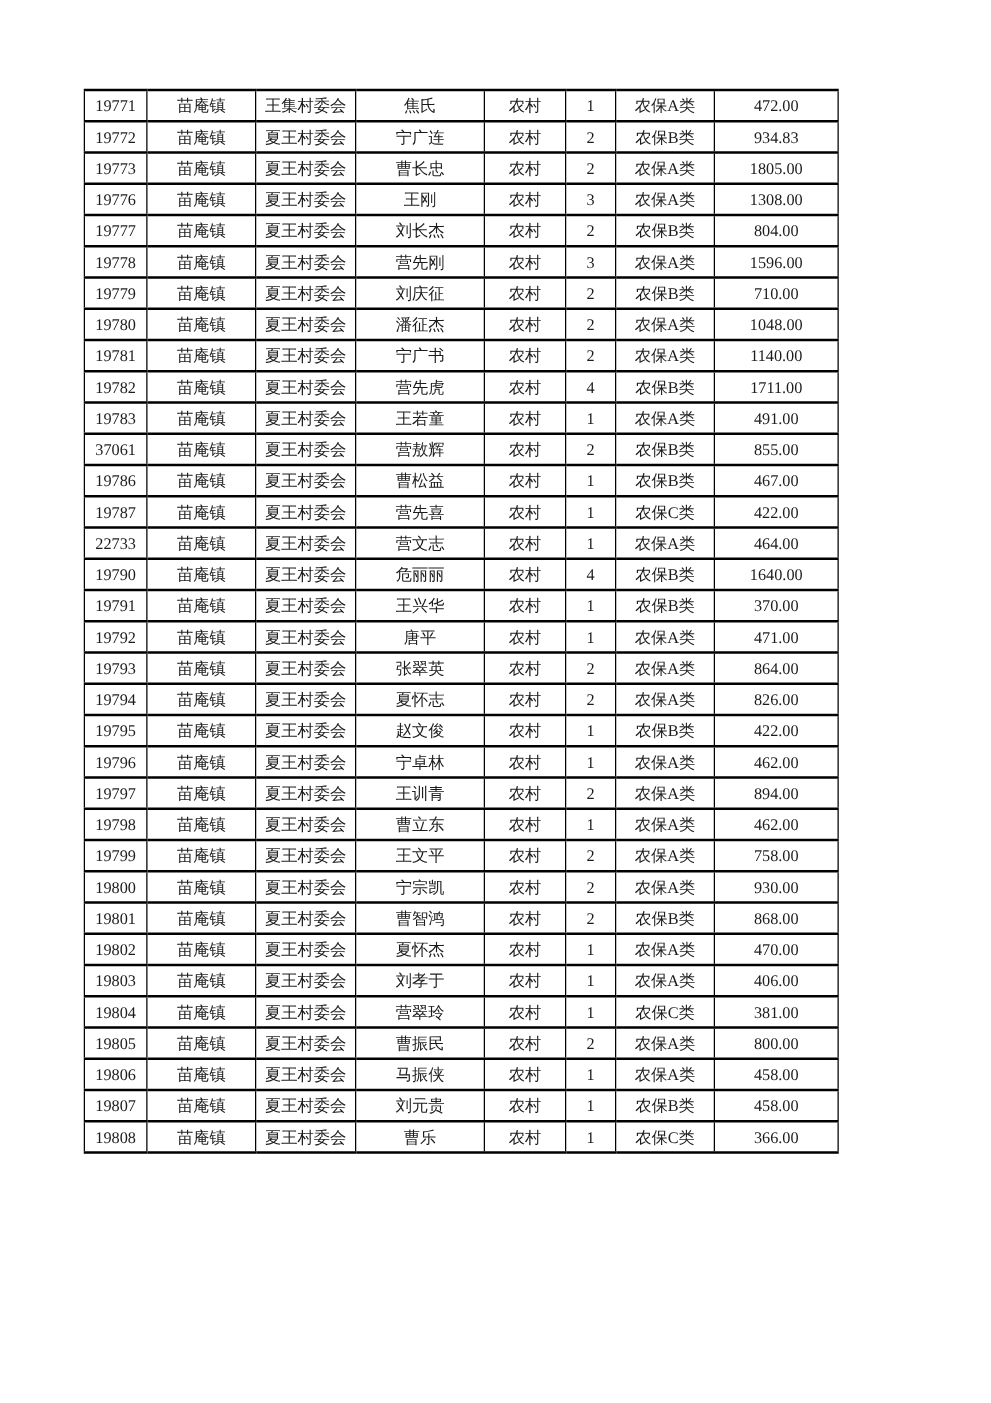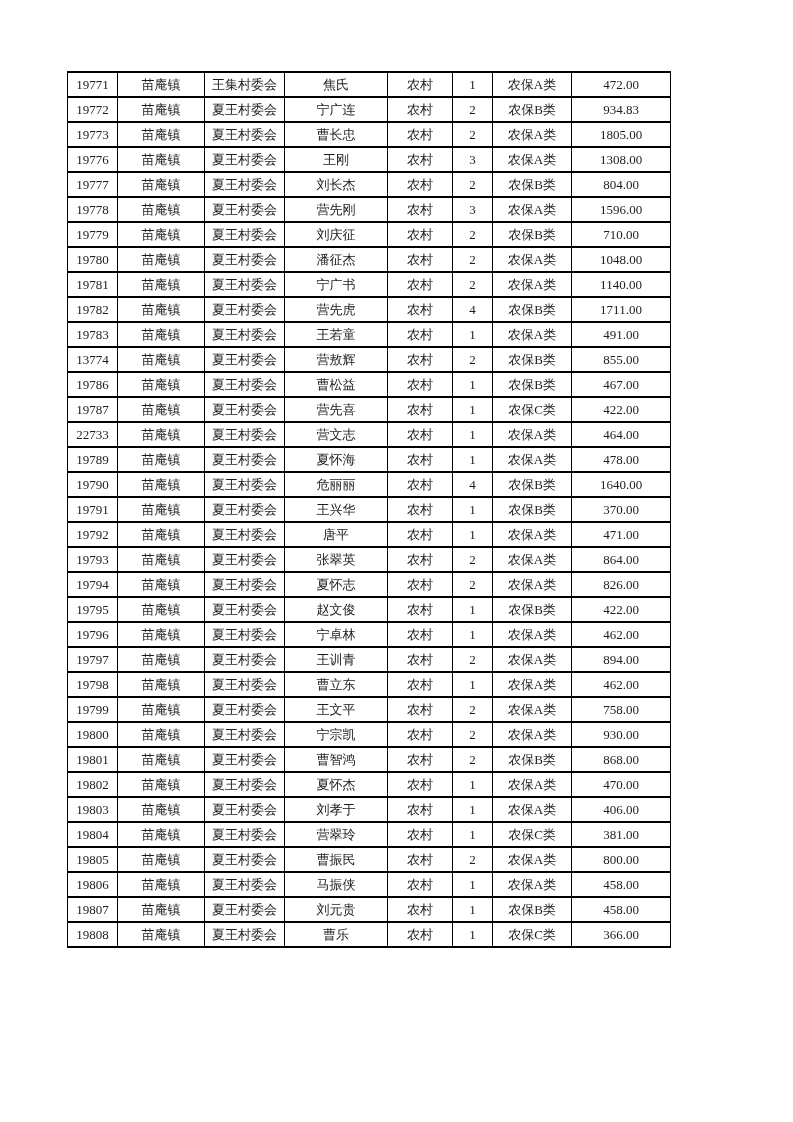--- a/index.html
+++ b/index.html
@@ -170,21 +170,21 @@
           <td class="col-id">19783</td>
           <td class="col-town">苗庵镇</td>
           <td class="col-village">夏王村委会</td>
           <td class="col-name">王若童</td>
           <td class="col-type">农村</td>
           <td class="col-count">1</td>
           <td class="col-category">农保A类</td>
           <td class="col-amount">491.00</td>
         </tr>
         <tr>
-          <td class="col-id">13774</td>
+          <td class="col-id">37061</td>
           <td class="col-town">苗庵镇</td>
           <td class="col-village">夏王村委会</td>
           <td class="col-name">营敖辉</td>
           <td class="col-type">农村</td>
           <td class="col-count">2</td>
           <td class="col-category">农保B类</td>
           <td class="col-amount">855.00</td>
         </tr>
         <tr>
           <td class="col-id">19786</td>
@@ -208,30 +208,20 @@
         </tr>
         <tr>
           <td class="col-id">22733</td>
           <td class="col-town">苗庵镇</td>
           <td class="col-village">夏王村委会</td>
           <td class="col-name">营文志</td>
           <td class="col-type">农村</td>
           <td class="col-count">1</td>
           <td class="col-category">农保A类</td>
           <td class="col-amount">464.00</td>
-        </tr>
-        <tr>
-          <td class="col-id">19789</td>
-          <td class="col-town">苗庵镇</td>
-          <td class="col-village">夏王村委会</td>
-          <td class="col-name">夏怀海</td>
-          <td class="col-type">农村</td>
-          <td class="col-count">1</td>
-          <td class="col-category">农保A类</td>
-          <td class="col-amount">478.00</td>
         </tr>
         <tr>
           <td class="col-id">19790</td>
           <td class="col-town">苗庵镇</td>
           <td class="col-village">夏王村委会</td>
           <td class="col-name">危丽丽</td>
           <td class="col-type">农村</td>
           <td class="col-count">4</td>
           <td class="col-category">农保B类</td>
           <td class="col-amount">1640.00</td>

